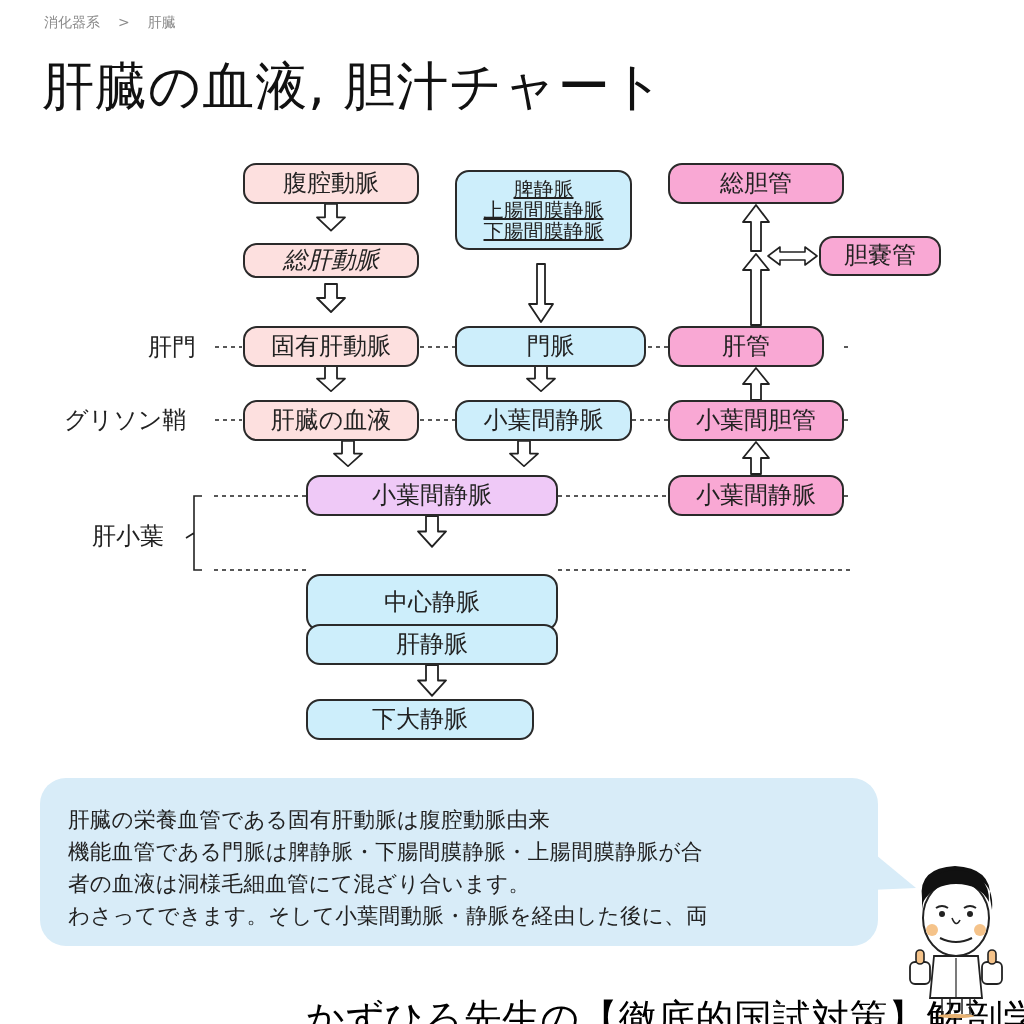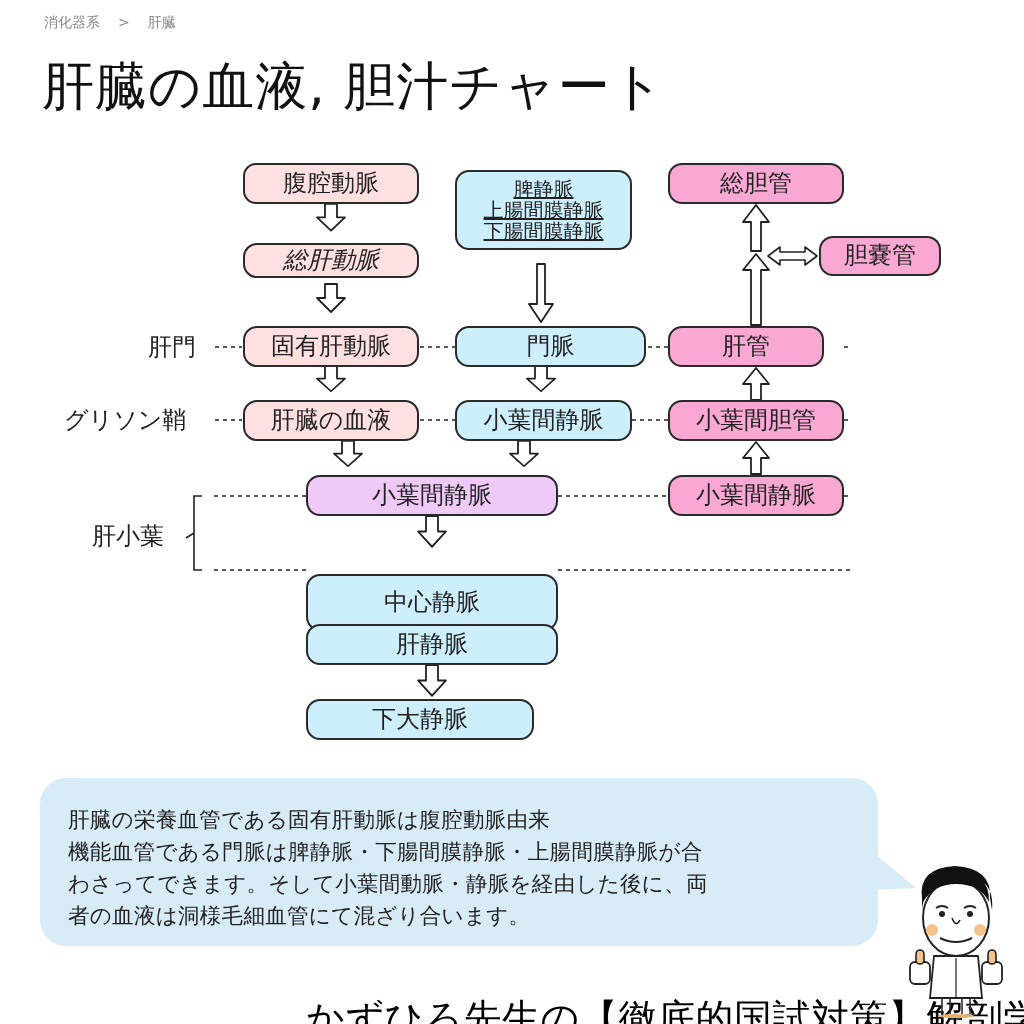--- a/index.html
+++ b/index.html
@@ -168,22 +168,22 @@
 <div class="box green" style="left:668px; top:400px; width:176px; height:41px;">
   <span>小葉間胆管</span>
 </div>
 <div class="box green" style="left:668px; top:475px; width:176px; height:41px;">
   <span>小葉間静脈</span>
 </div>
 
 <div class="bubble">
   <p>肝臓の栄養血管である固有肝動脈は腹腔動脈由来</p>
   <p>機能血管である門脈は脾静脈・下腸間膜静脈・上腸間膜静脈が合</p>
+  <p>者の血液は洞様毛細血管にて混ざり合います。</p>
   <p>わさってできます。そして小葉間動脈・静脈を経由した後に、両</p>
-  <p>者の血液は洞様毛細血管にて混ざり合います。</p>
 </div>
 <svg style="position:absolute; left:870px; top:840px;" width="50" height="60">
   <path d="M0,10 L46,48 L0,50 Z" fill="#d8ecf8"></path>
 </svg>
 
 <div class="footer">かずひろ先生の【徹底的国試対策】解剖学</div>
 
 <svg class="mascot" width="110" height="160" viewBox="0 0 110 160">
   <path d="M22,40 Q18,10 55,8 Q92,10 90,40 L92,52 Q94,30 80,22 Q60,16 40,22 Q24,30 22,52 Z" fill="#111"></path>
   <ellipse cx="56" cy="60" rx="33" ry="38" fill="#fff" stroke="#222" stroke-width="2"></ellipse>

